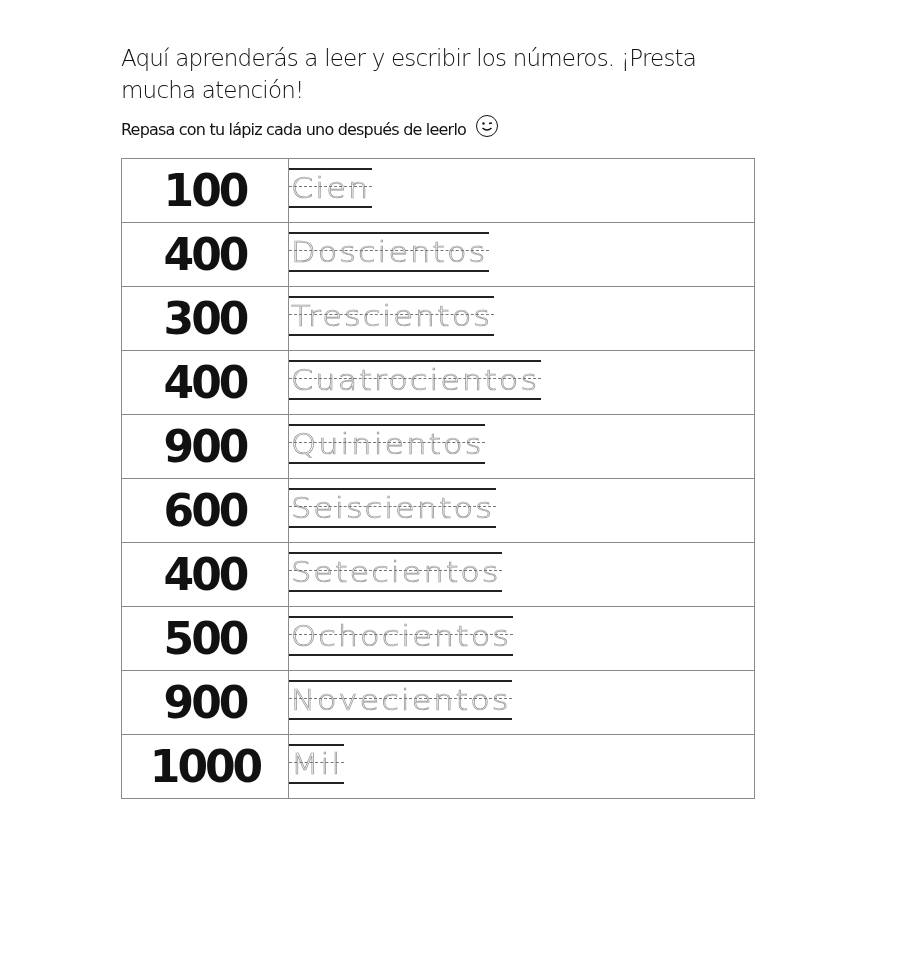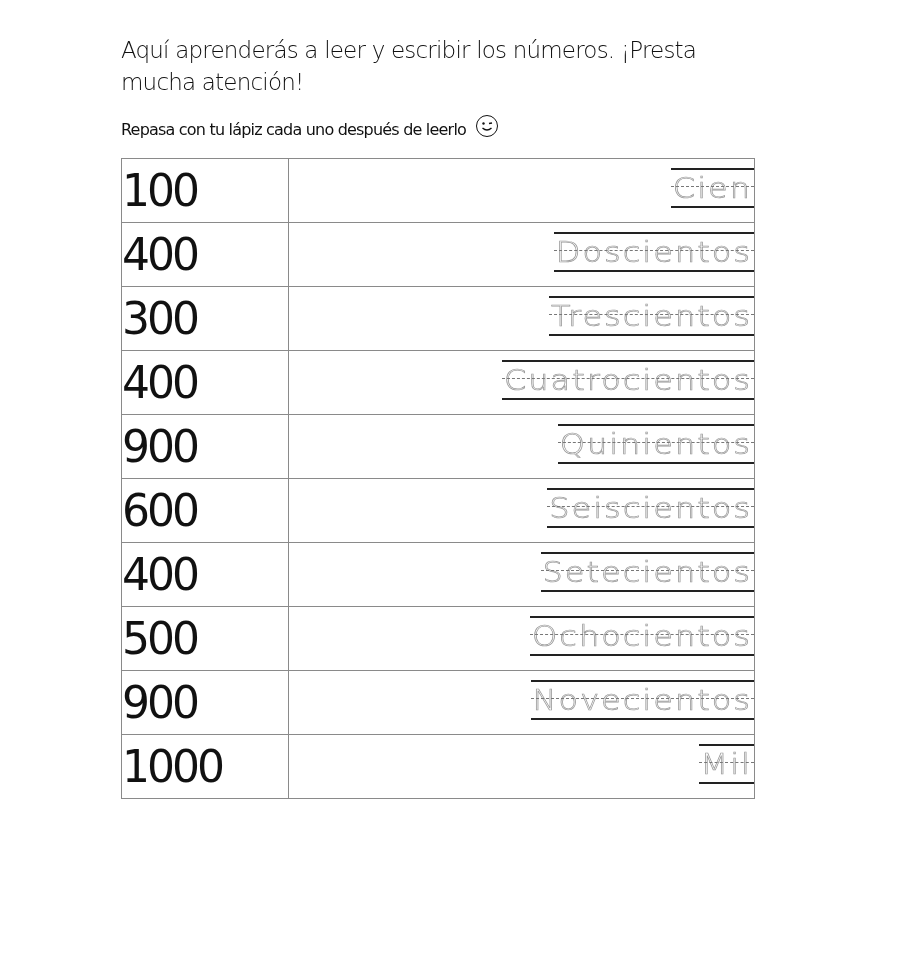--- a/index.html
+++ b/index.html
@@ -1,30 +1,30 @@
 <!DOCTYPE html>
 <html><head>
 <meta charset="utf-8">
 <style>
   html, body { margin: 0; padding: 0; background: #ffffff; }
   body { width: 900px; height: 960px; position: relative; overflow: hidden;
          font-family: "DejaVu Sans", sans-serif; color: #111; }
-  .intro { position: absolute; left: 121px; top: 34px; width: 640px;
+  .intro { position: absolute; left: 121px; top: 42px; width: 640px;
            font-size: 23px; line-height: 32px; letter-spacing: -0.8px; font-weight: 300; }
   .instr { position: absolute; left: 121px; top: 114px; font-size: 16px;
            letter-spacing: -0.8px; line-height: 32px; }
   .smiley { display: inline-block; width: 20px; height: 20px; border: 1.6px solid #111;
             border-radius: 50%; vertical-align: -2px; margin-left: 6px; position: relative; }
   .smiley svg { position: absolute; left: 0; top: 0; }
   table.ws { position: absolute; left: 121px; top: 158px; width: 634px;
              border-collapse: collapse; }
   table.ws td { border: 1.4px solid #8a8a8a; height: 63px; padding: 0; }
   td.num { width: 166px; font-size: 44px; letter-spacing: -3px; padding-left: 6px;
-           font-weight: 400; vertical-align: middle; }
-  td.word { vertical-align: top; padding-left: 6px; text-align: right; }
+           font-weight: 700; vertical-align: middle; text-align: center; }
+  td.word { vertical-align: top; padding-left: 6px; }
   .trace { display: inline-block; position: relative; margin-top: 9px;
            height: 36px; padding: 0 2px;
            border-top: 2px solid #222; border-bottom: 2px solid #222; }
   .trace::after { content: ""; position: absolute; left: 0; right: 0; top: 16px;
                   border-top: 1.2px dashed #777; }
   .trace span { font-family: "DejaVu Sans", sans-serif; font-weight: 200; font-size: 32px;
                 line-height: 36px; letter-spacing: 2px; color: #fff;
                 -webkit-text-stroke: 0.8px #999; display: block; transform: scaleY(0.9); }
 </style>
 </head>

